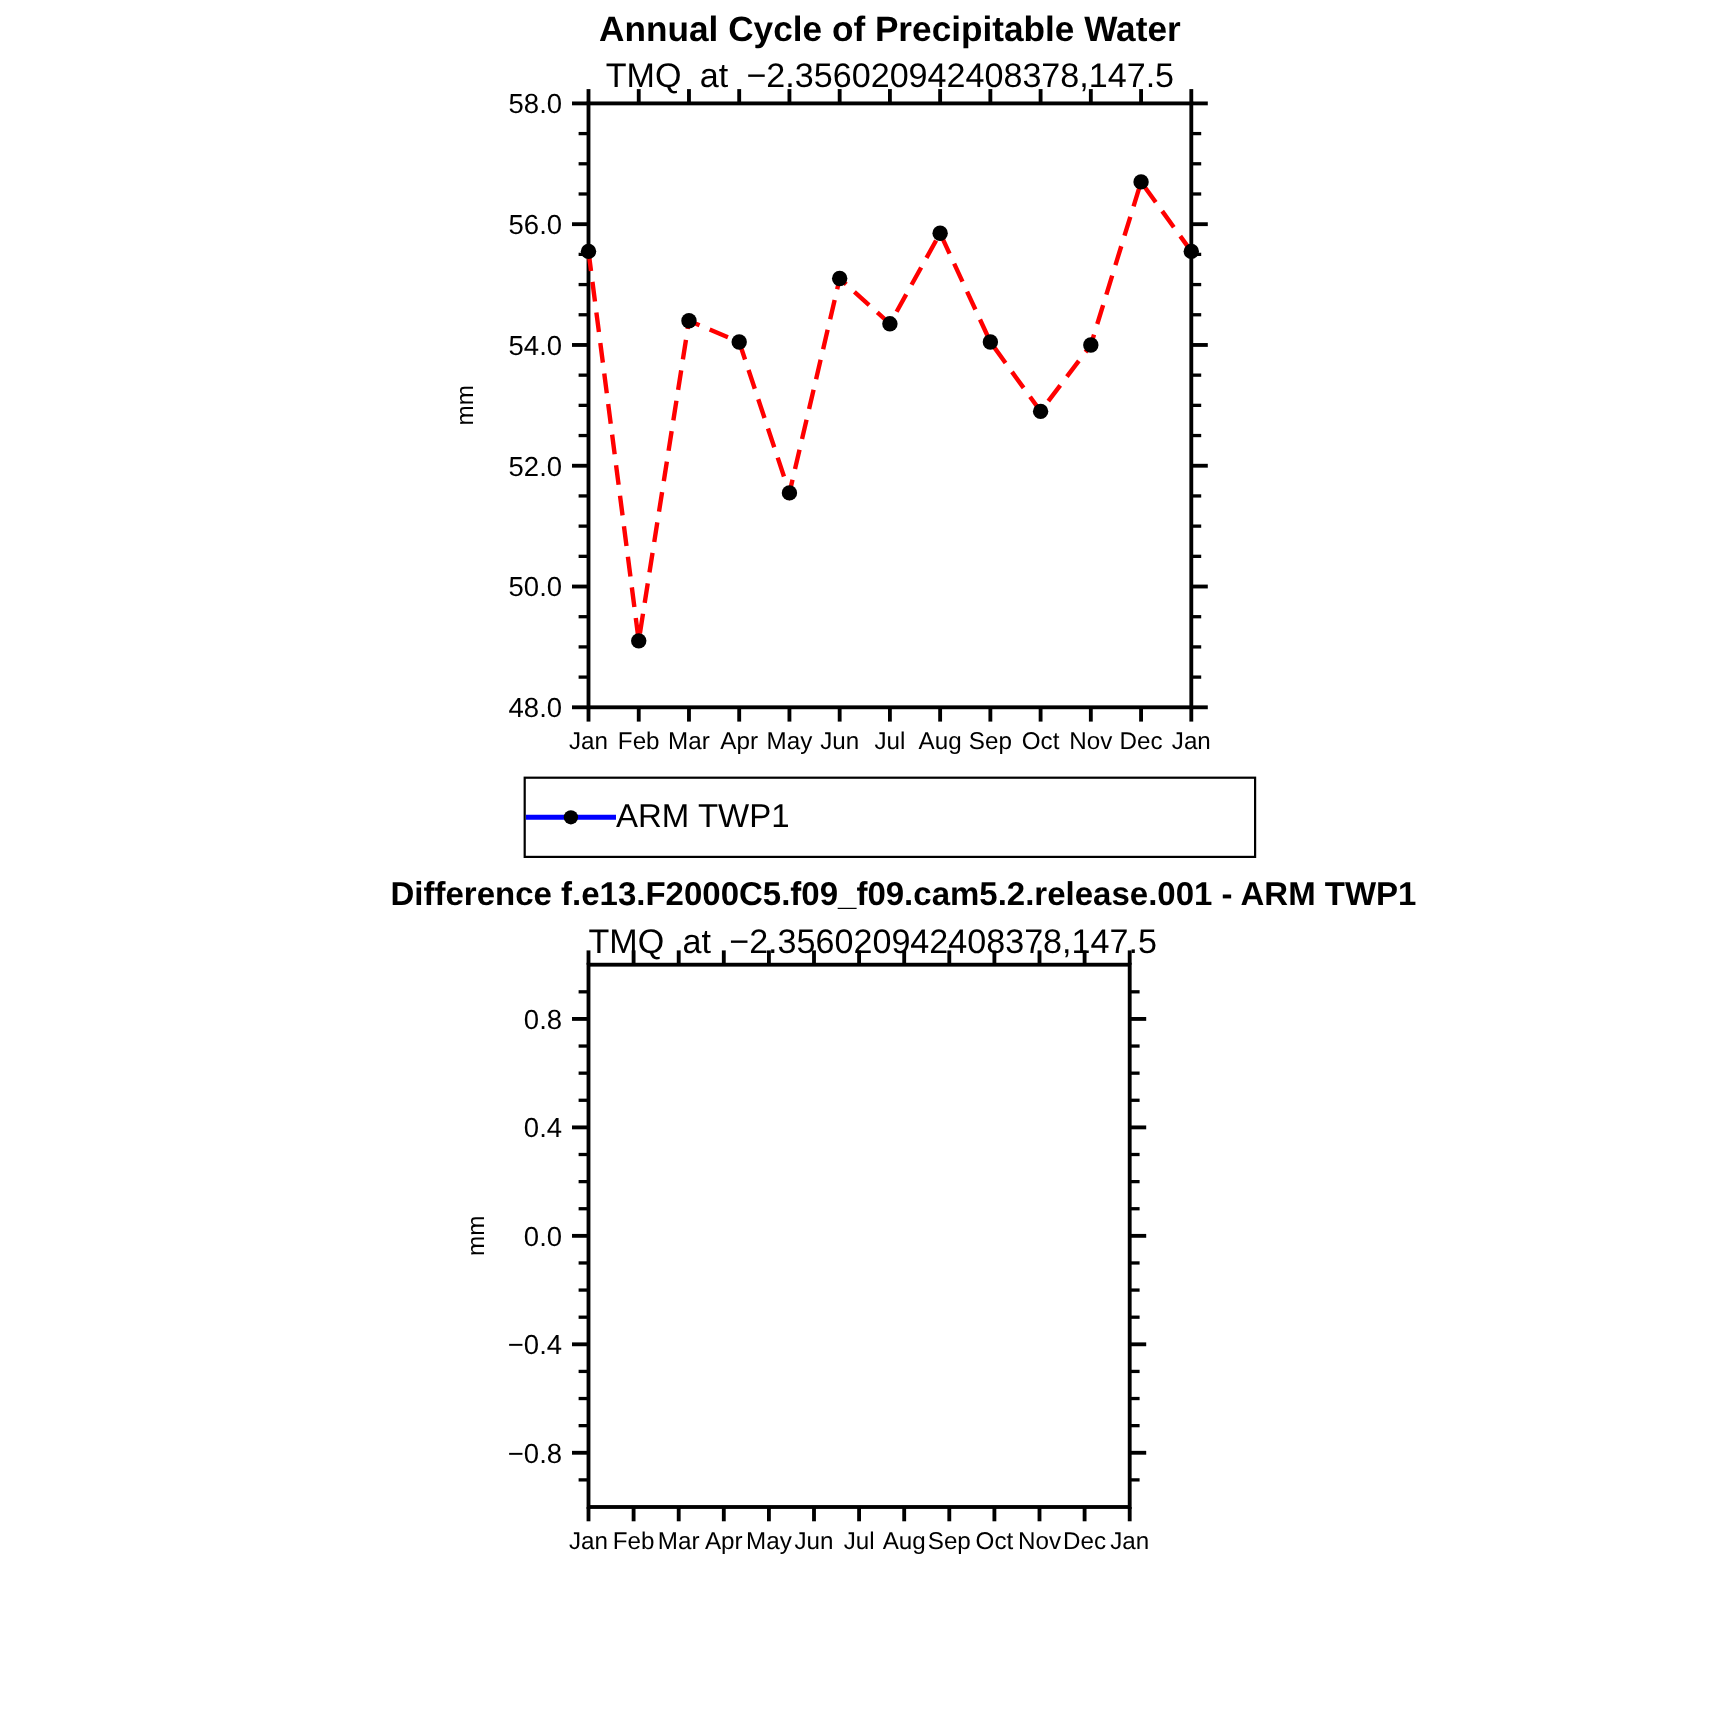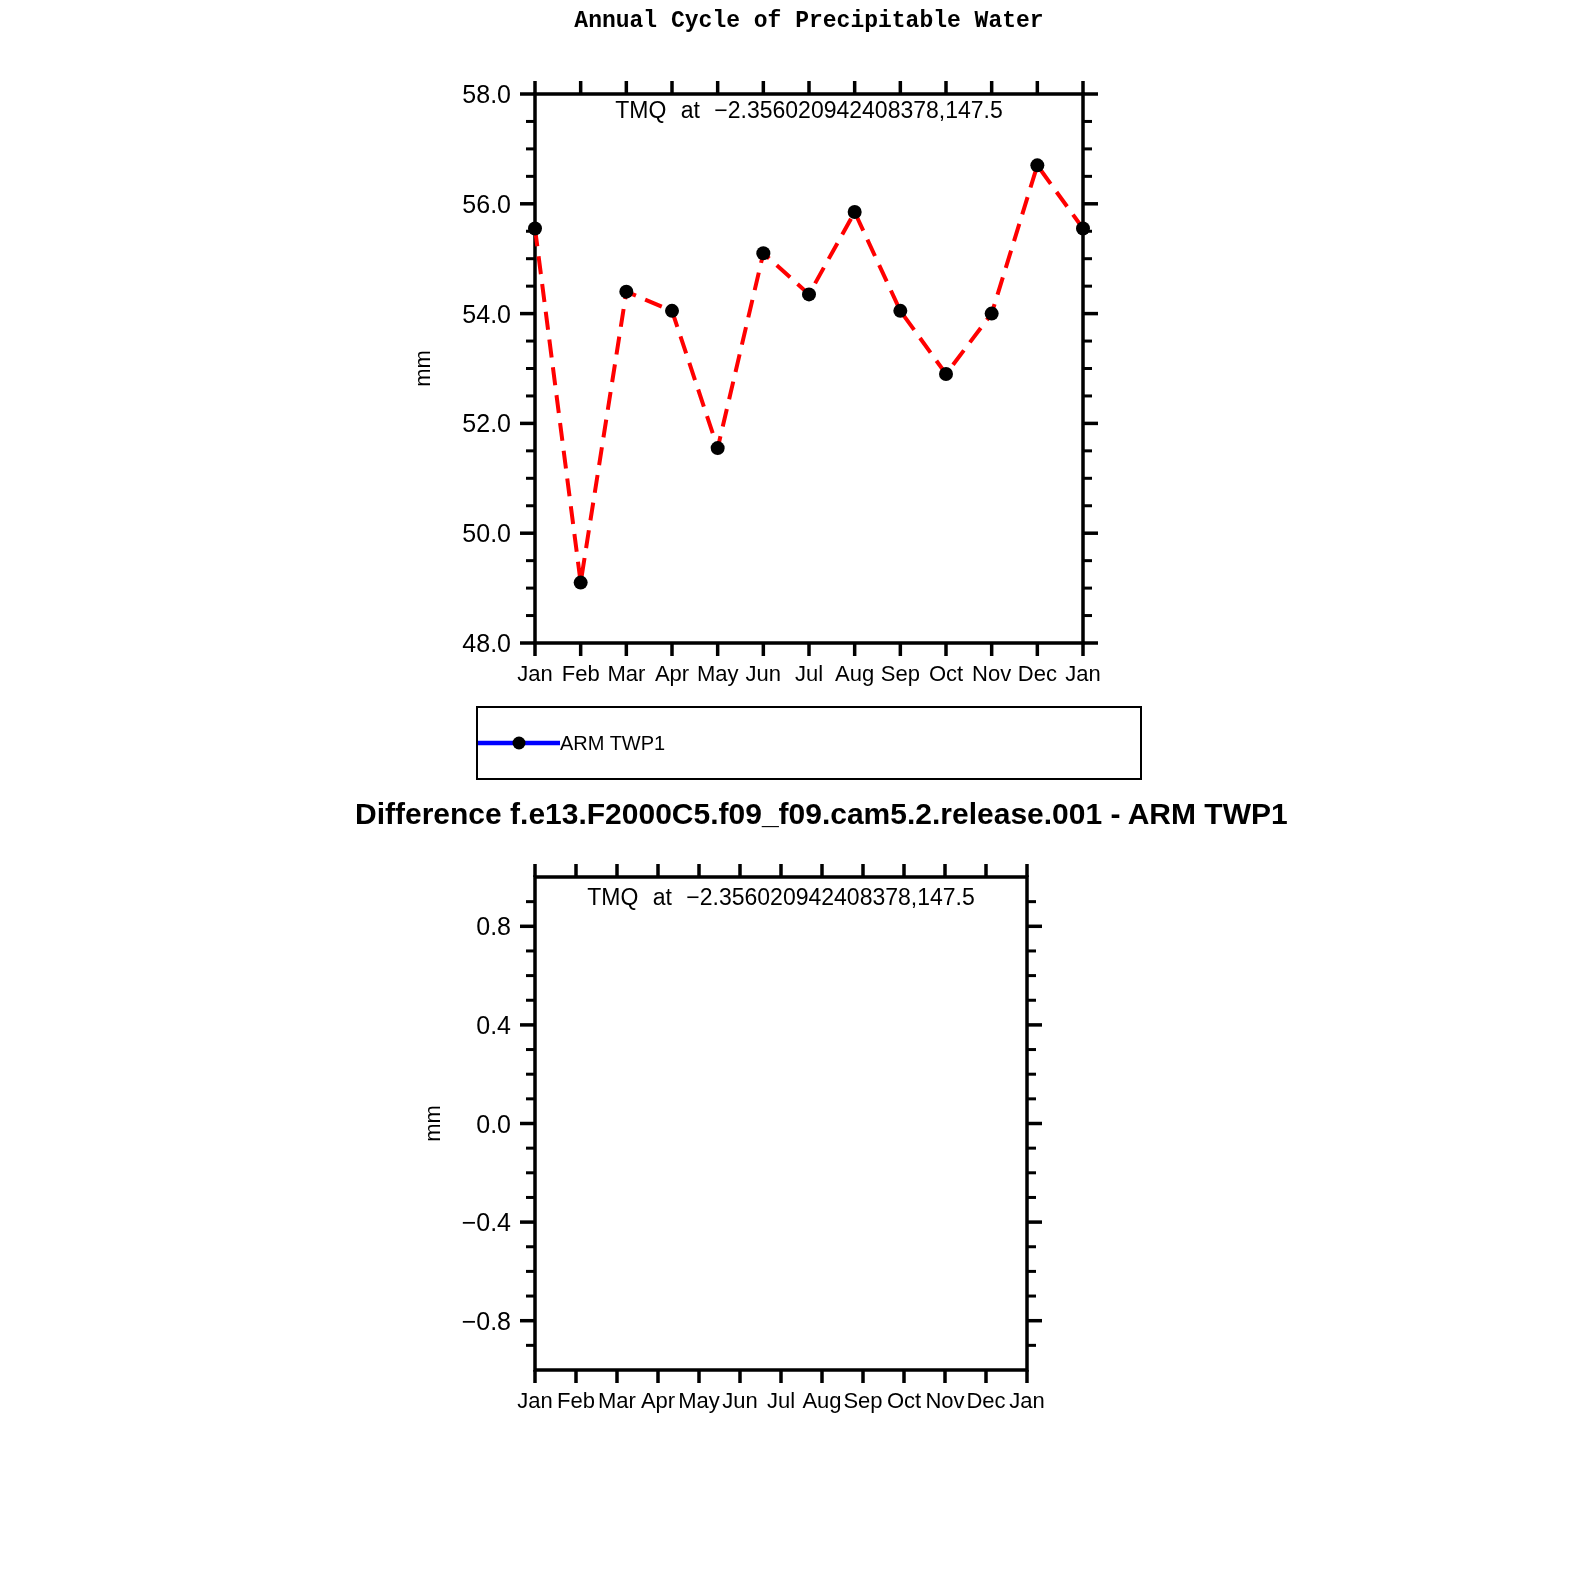--- a/index.html
+++ b/index.html
@@ -15,30 +15,29 @@
     background: #ffffff;
     font-family: "Liberation Sans", sans-serif;
     color: #000000;
   }
   .chart-title {
     position: absolute;
     text-align: center;
     font-weight: bold;
     white-space: nowrap;
   }
-  .t1 { left: 535px; top: 8px;  width: 548px; font-size: 23px; font-family: Liberation Mono, monospace; }
+  .t1 { left: 535px; top: 8px;  width: 548px; font-size: 32px; }
   .t2 { left: 355px; top: 797px; width: 860px; font-size: 30px; }
   .chart-subtitle {
     position: absolute;
     text-align: center;
-    font-size: 23px;
+    font-size: 31px;
     font-weight: normal;
     word-spacing: 8px;
     white-space: nowrap;
-    margin-top: 46px;
   }
   .s1 { left: 535px; top: 51px;  width: 548px; }
   .s2 { left: 535px; top: 838px; width: 492px; }
   #chart-canvas {
     position: absolute;
     left: 0;
     top: 0;
   }
   #chart-canvas text {
     font-family: "Liberation Sans", sans-serif;
@@ -61,21 +60,21 @@
     display: flex;
     align-items: center;
     height: 32px;
   }
   .legend-sample {
     width: 82px;
     height: 20px;
     flex: 0 0 82px;
   }
   .legend-label {
-    font-size: 20px;
+    font-size: 30px;
     white-space: nowrap;
     line-height: 32px;
   }
 </style>
 </head>
 <body>
 
 <div class="page">
 
   <div class="chart-title t1">Annual Cycle of Precipitable Water</div>

